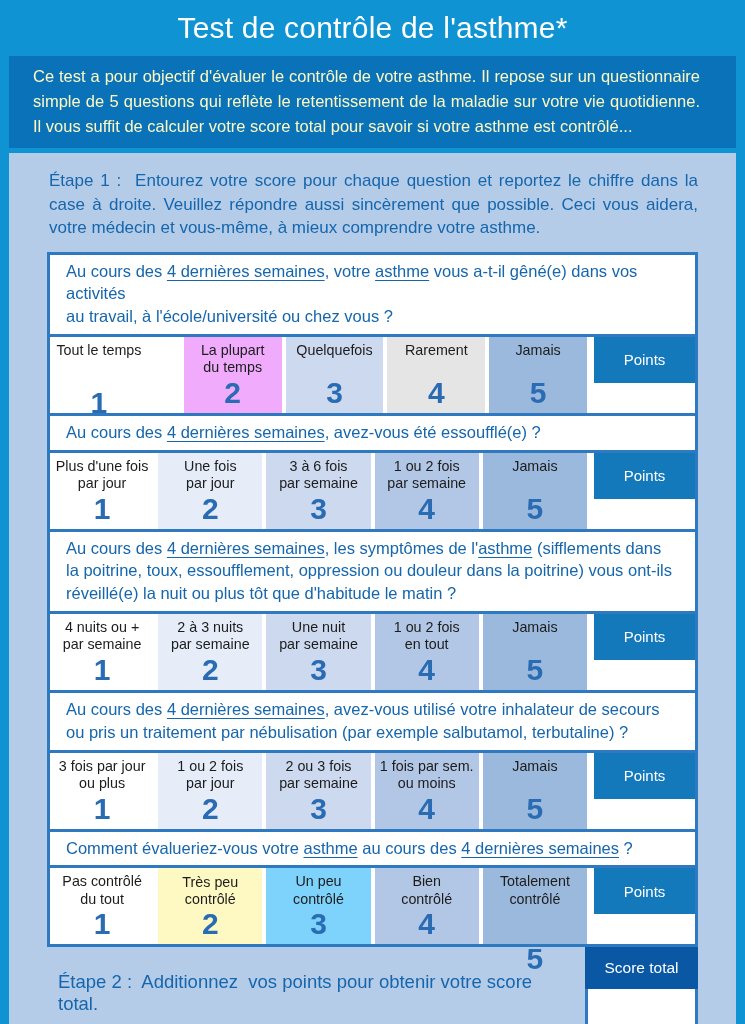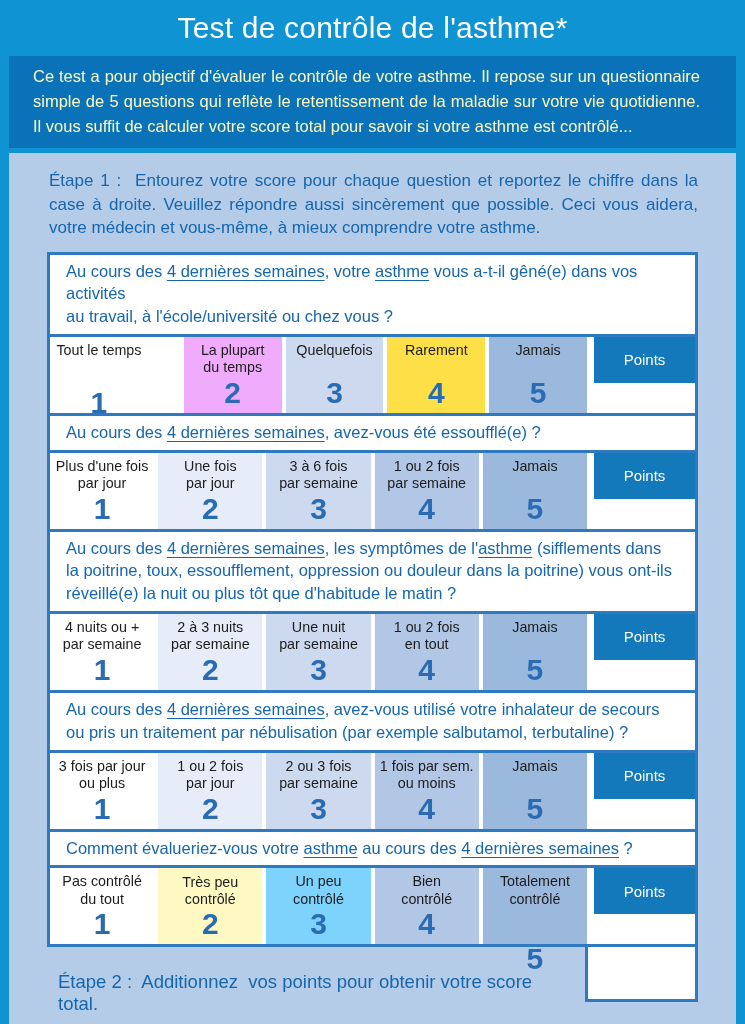--- a/index.html
+++ b/index.html
@@ -163,21 +163,21 @@
             </div>
             <div class="acell" style="background: #f0abfc; margin-left: 32px;">
               <div class="alabel">La plupart
 du temps</div>
               <div class="avalue">2</div>
             </div>
             <div class="acell" style="background: rgb(204, 217, 238);">
               <div class="alabel">Quelquefois</div>
               <div class="avalue">3</div>
             </div>
-            <div class="acell" style="background: #fde047;">
+            <div class="acell" style="background: #e5e5e5;">
               <div class="alabel">Rarement</div>
               <div class="avalue">4</div>
             </div>
             <div class="acell" style="background: rgb(155, 185, 221);">
               <div class="alabel">Jamais</div>
               <div class="avalue">5</div>
             </div>
             <div class="pcell">
               <div class="pbox">Points</div>
               <div class="pinput"></div>
@@ -321,18 +321,19 @@
           </div>
         </section>
       </div>
 
     <div class="bottom-row">
       <div class="bottom-left">
         <p class="step2"><span class="step-label">Étape 2 :</span>  <span>Additionnez  vos points pour obtenir votre score total.</span></p>
 
       </div>
       <div class="score-col">
+        <div class="score-label">Score total</div>
         <div class="score-input"></div>
       </div>
     </div>
 
   </div>
 </div>
 
 </body></html>

